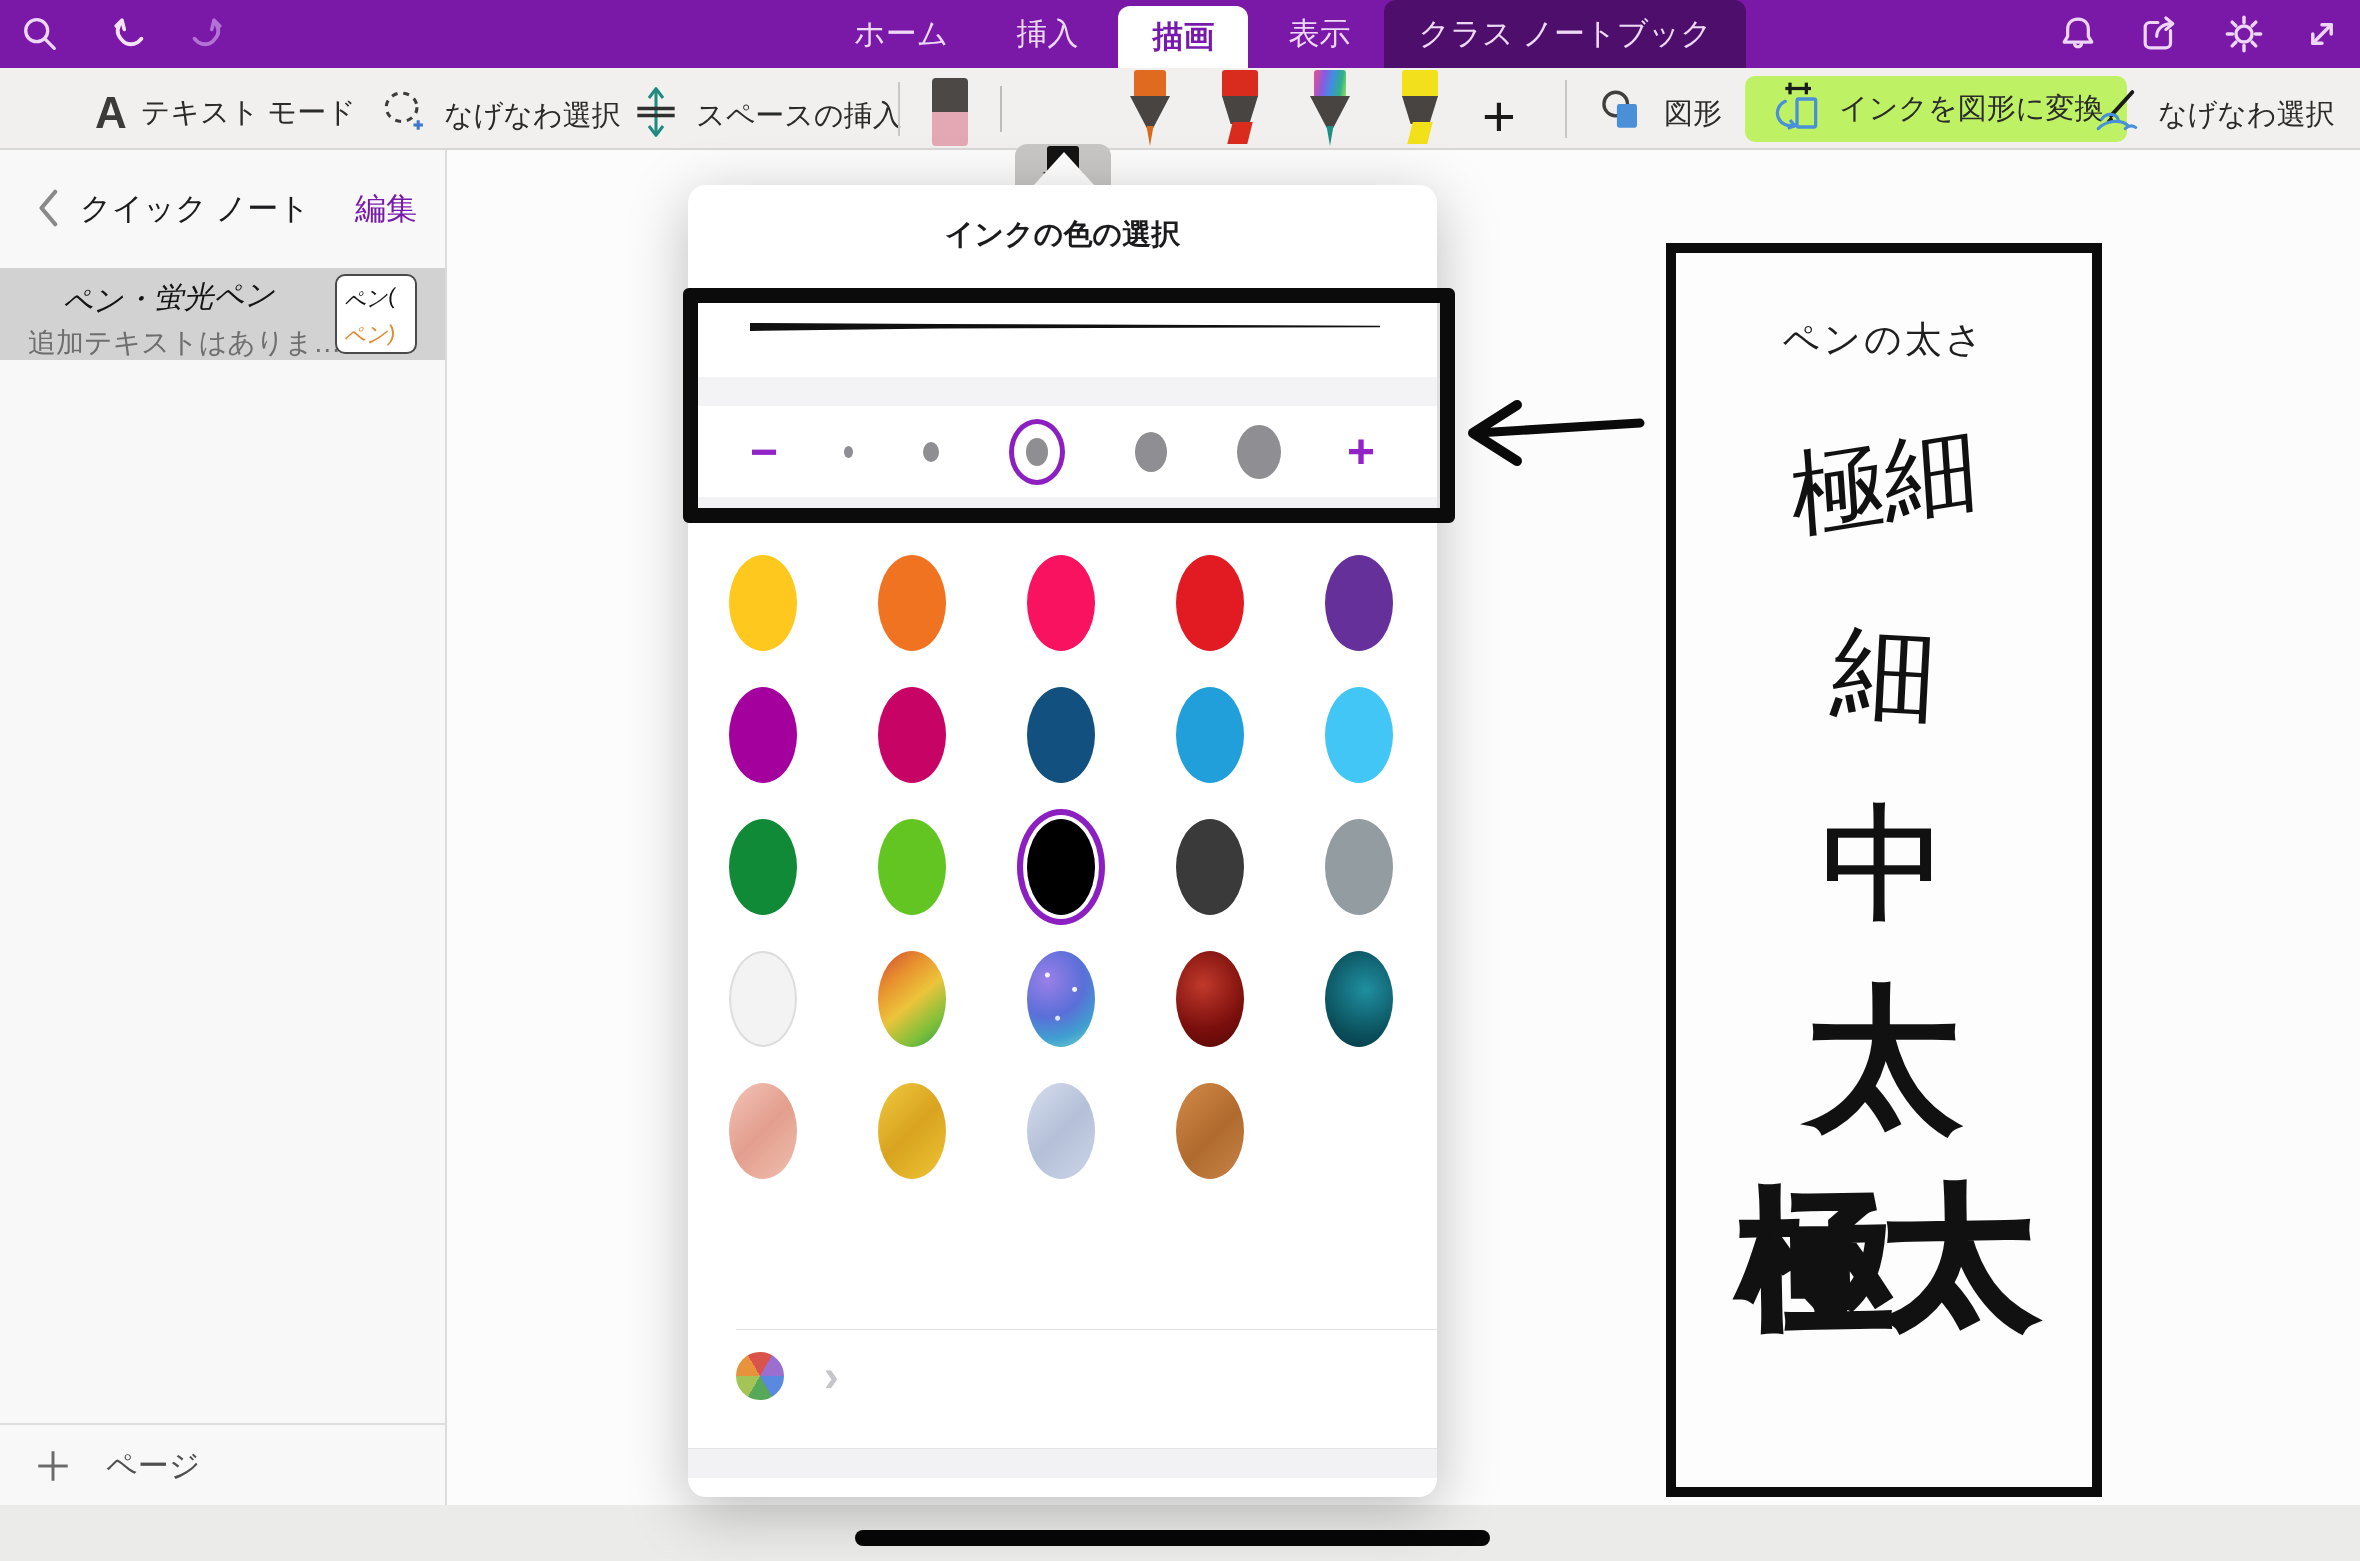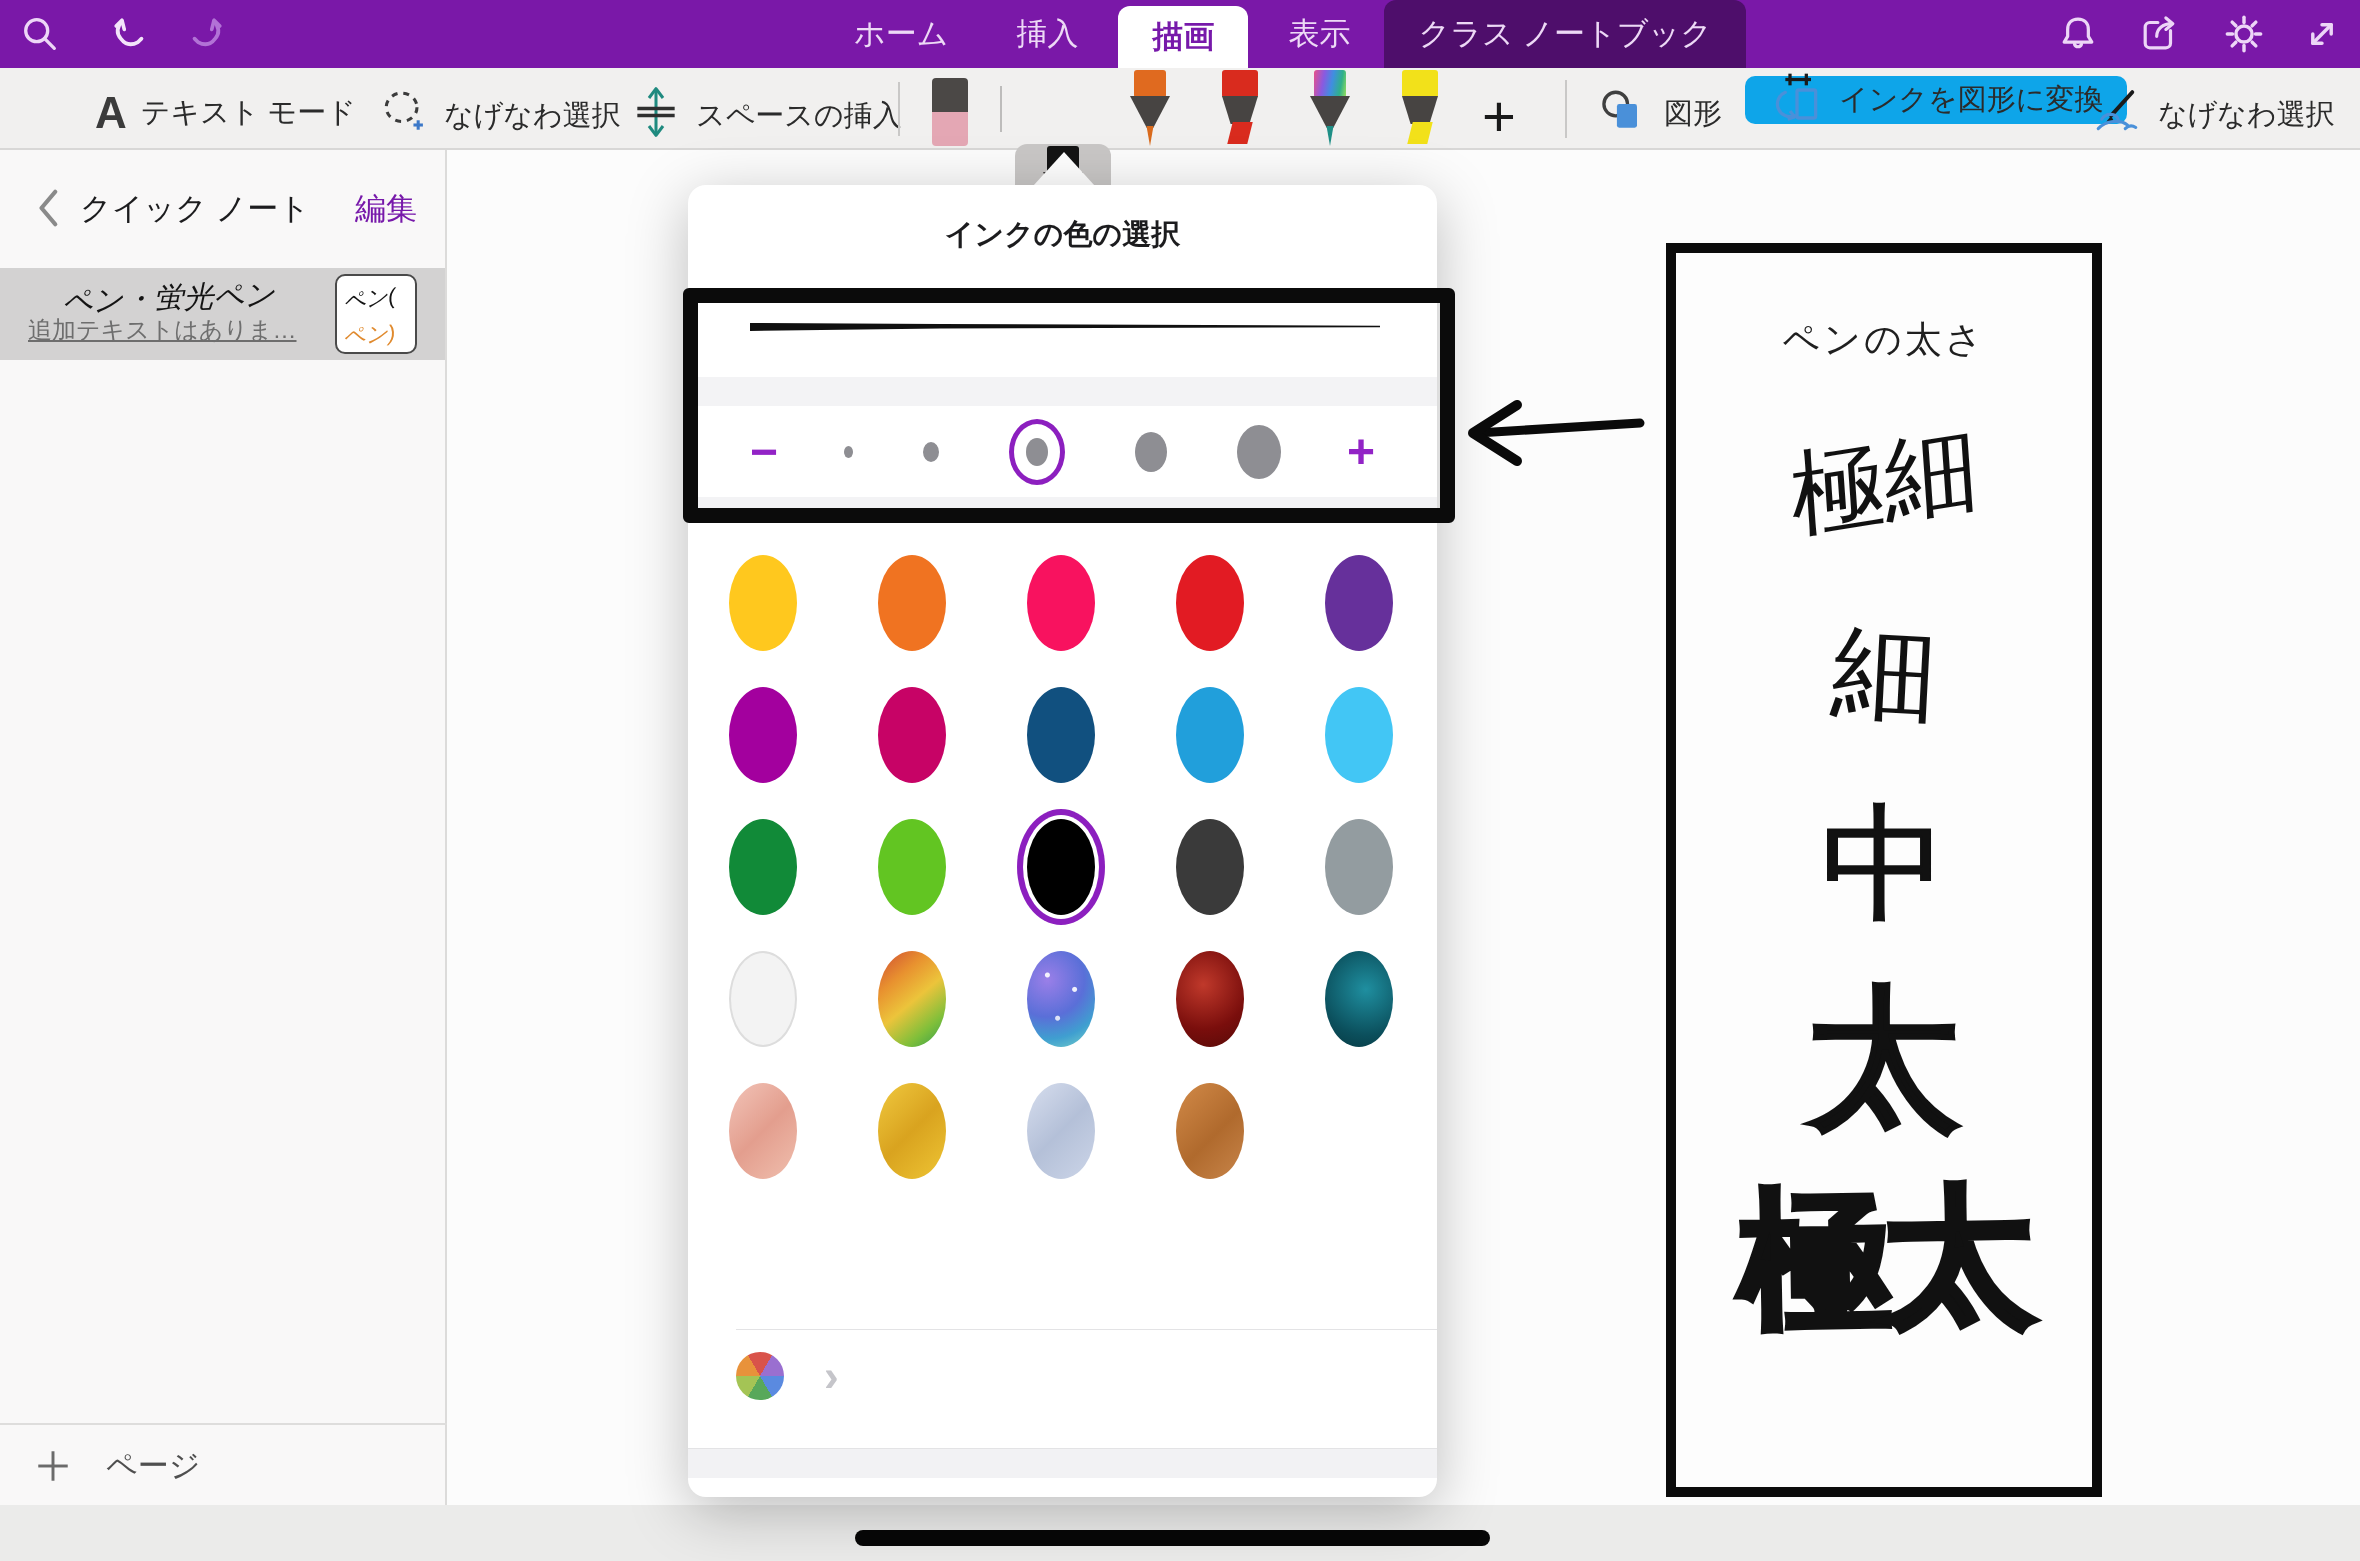--- a/index.html
+++ b/index.html
@@ -30,21 +30,21 @@
   #selected-pen-block { position:absolute; left:1015px; top:76px; width:96px; height:74px; background:#C9C7C6; border-radius:12px; cursor:pointer; }
   #popup-notch { position:absolute; left:1033px; top:152px; width:0; height:0; border-left:31px solid transparent; border-right:31px solid transparent; border-bottom:34px solid #FFFFFF; }
 
   
   #sidebar { position:absolute; left:0; top:150px; width:447px; height:1355px; background:#F9F8F8; border-right:2px solid #DCDBDA; }
   #sb-header { position:absolute; left:0; top:30px; width:447px; height:60px; }
   #sb-title { position:absolute; left:70px; top:8px; width:250px; text-align:center; font-size:31px; color:#1C1C1E; }
   #sb-edit { position:absolute; right:30px; top:8px; font-size:31px; color:#7719AA; cursor:pointer; }
   #sb-item { position:absolute; left:0; top:118px; width:445px; height:92px; background:#D3D2D2; cursor:pointer; }
   #sb-item-title { position:absolute; left:62px; top:10px; font-size:30px; color:#141414; transform:rotate(-2deg); font-style:italic; }
-  #sb-item-sub { position:absolute; left:28px; top:46px; font-size:24px; color:#6E6E6E;text-decoration:underline; }
+  #sb-item-sub { position:absolute; left:28px; top:56px; font-size:28px; color:#6E6E6E; }
   #sb-thumb { position:absolute; right:28px; top:6px; width:82px; height:80px; background:#FFFFFF; border:2px solid #4A4A4A; border-radius:10px; overflow:hidden; }
   .thumb-line { position:absolute; left:6px; font-size:22px; font-style:italic; white-space:nowrap; }
   #sb-bottom-line { position:absolute; left:0; bottom:80px; width:447px; height:2px; background:#DEDDDC; }
   #sb-addpage { position:absolute; left:36px; bottom:18px; display:flex; align-items:center; gap:36px; color:#4F4F4F; font-size:31px; cursor:pointer;justify-content:flex-end; }
 
   
   #bottom-strip { position:absolute; left:0; top:1505px; width:2360px; height:56px; background:#EBEBEA; }
   #home-indicator { position:absolute; left:855px; top:1530px; width:635px; height:16px; border-radius:9px; background:#070707; cursor:pointer; }
 
   
@@ -242,21 +242,21 @@
   <div class="tool" style="left:1598px; top:18px;">
     <span>
       <svg width="52" height="48" viewBox="0 0 44 40">
           <circle cx="15" cy="15" r="10" fill="none" stroke="#3F3F3F" stroke-width="2.8"></circle>
           <rect x="16" y="15" width="17" height="20" rx="2" fill="#4A90D9"></rect>
         </svg>
     </span>
     <span>図形</span>
   </div>
 
-  <div class="tool" style="left:1745px; top:8px; height:48px; padding:0 24px; background:#0ea5e9; border-radius:10px;">
+  <div class="tool" style="left:1745px; top:8px; height:66px; padding:0 24px; background:#bef264; border-radius:10px;">
     <span>
       <svg width="56" height="56" viewBox="0 0 48 48">
           <line x1="14" y1="9" x2="36" y2="9" stroke="#1A1A1A" stroke-width="2.8"></line>
           <line x1="18" y1="4" x2="18" y2="14" stroke="#1A1A1A" stroke-width="2.8"></line>
           <line x1="32" y1="4" x2="32" y2="14" stroke="#1A1A1A" stroke-width="2.8"></line>
           <path d="M14 20 A10 10 0 1 0 22 40" fill="none" stroke="#4A90D9" stroke-width="2.8" stroke-linecap="round"></path>
           <polyline points="18,36 22,41 16,43" fill="none" stroke="#4A90D9" stroke-width="2.8" stroke-linejoin="round"></polyline>
           <rect x="24" y="18" width="16" height="24" rx="1.5" fill="none" stroke="#4A90D9" stroke-width="2.8"></rect>
         </svg>
     </span>

